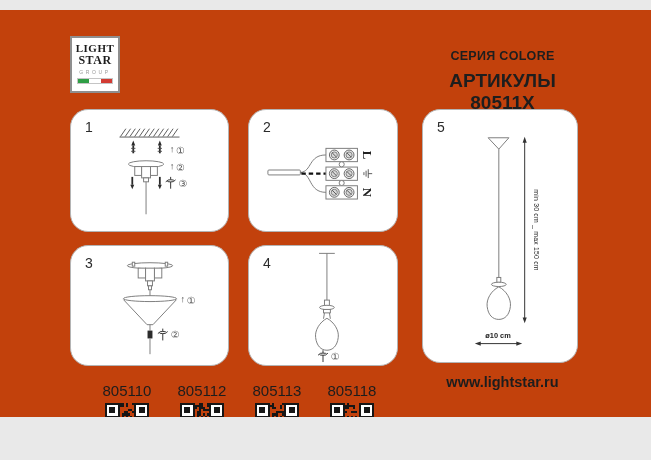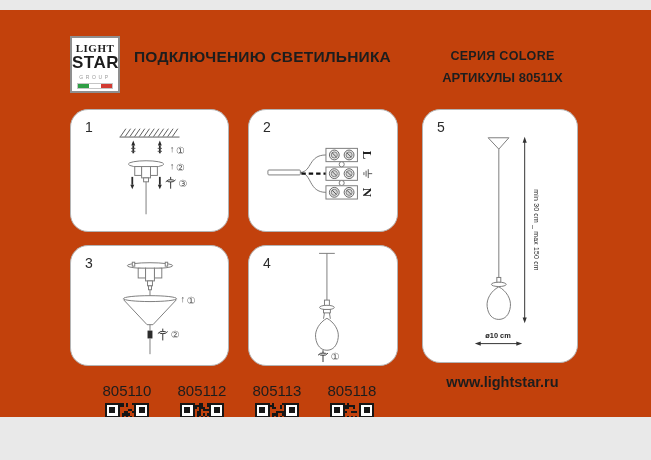--- a/index.html
+++ b/index.html
@@ -4,32 +4,32 @@
 <style>
   html,body{margin:0;padding:0;background:#e9e9e9;}
   .sheet{position:relative;width:651px;height:407px;background:#c2410c;overflow:hidden;
          font-family:"Liberation Sans",sans-serif;color:#1e1e1e;margin-top:10px;}
 
   
   .logo{position:absolute;left:70px;top:26px;width:50px;height:57px;background:#fff;
         border:2px solid #8f8f8f;box-sizing:border-box;text-align:center;}
   .logo-light{font-family:"Liberation Serif",serif;font-weight:700;font-size:11px;
               letter-spacing:.5px;line-height:1;margin-top:5px;color:#1c1c1c;}
-  .logo-star{font-family:Liberation Sans, sans-serif;font-weight:700;font-size:17px;
+  .logo-star{font-family:Liberation Serif, serif;font-weight:700;font-size:12px;
              letter-spacing:.5px;line-height:1.05;color:#1c1c1c;}
   .logo-group{font-size:5px;letter-spacing:2.6px;color:#9a9a9a;margin-top:2px;}
   .logo-flag{display:flex;width:34px;height:4px;margin:3px auto 0;border:1px solid #c5c5c5;}
   .logo-flag span{flex:1;}
   .flag-green{background:#2f9e45;} .flag-white{background:#fff;} .flag-red{background:#d23b33;}
 
   .title{position:absolute;left:134px;top:37px;font-weight:700;font-size:15.5px;
          line-height:1.32;letter-spacing:.2px;color:#1d1d1d;}
   .series{position:absolute;left:425px;top:39px;width:155px;text-align:center;}
   .series-name{font-size:12.5px;font-weight:700;letter-spacing:.3px;}
-  .series-articles{font-size:13px;font-weight:700;margin-top:7px;}
+  .series-articles{font-size:19px;font-weight:700;margin-top:7px;}
 
   
   .panel{position:absolute;background:#fff;border:1px solid #b4b4b4;border-radius:18px;box-sizing:border-box;}
   .p1{left:70px;top:99px;width:159px;height:123px;}
   .p2{left:248px;top:99px;width:150px;height:123px;}
   .p3{left:70px;top:235px;width:159px;height:121px;}
   .p4{left:248px;top:235px;width:150px;height:121px;}
   .p5{left:422px;top:99px;width:156px;height:254px;}
   .pnum{position:absolute;left:14px;top:9px;font-size:14px;color:#2b2b2b;}
   svg.diagram{position:absolute;left:0;top:0;width:100%;height:100%;}
@@ -69,21 +69,20 @@
     <div class="logo-star">STAR</div>
     <div class="logo-group">GROUP</div>
     <div class="logo-flag">
       <span class="flag-green"></span>
       <span class="flag-white"></span>
       <span class="flag-red"></span>
     </div>
   </div>
 
   <div class="title">
-    <div>ПОДКЛЮЧЕНИЮ СВЕТИЛЬНИКА</div>
   </div>
 
   <div class="series">
     <div class="series-name">СЕРИЯ COLORE</div>
     <div class="series-articles">АРТИКУЛЫ 80511X</div>
   </div>
 
   <section class="panel p1">
     <div class="pnum">1</div>
     <svg class="diagram" viewBox="0 0 159 123">

